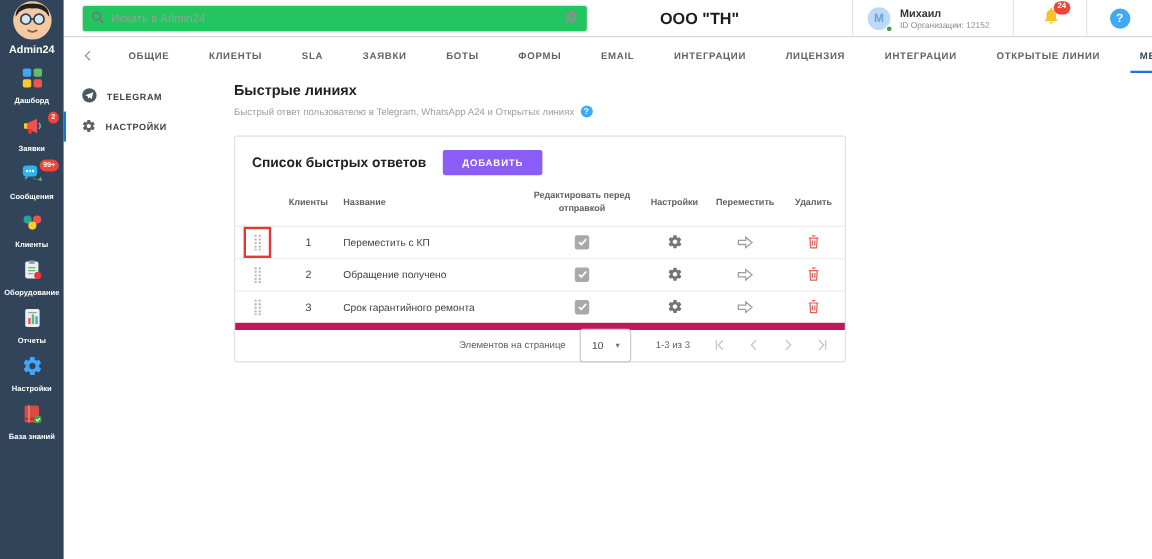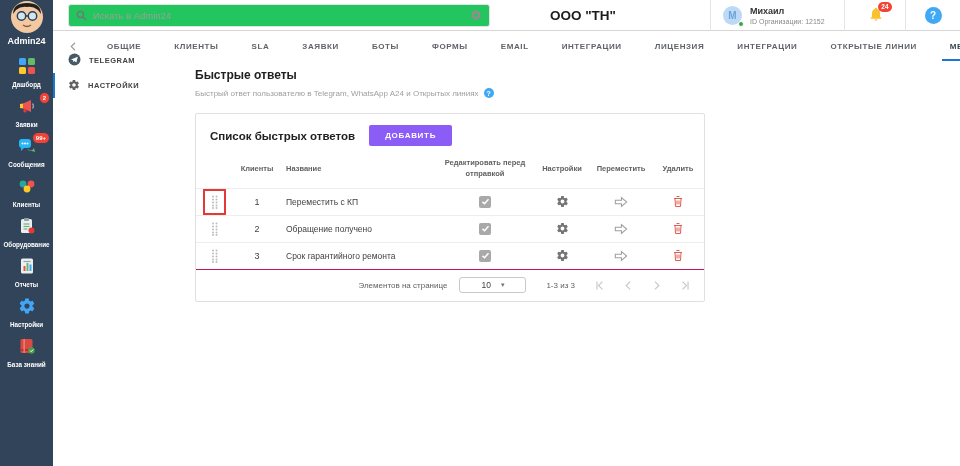--- a/index.html
+++ b/index.html
@@ -32,21 +32,21 @@
   .help-block { position:absolute; left:852px; top:0; width:55px; height:31px; border-left:1px solid #e4e4e4; display:flex; align-items:center; justify-content:center; cursor:pointer; }
   .help-circle { width:17px; height:17px; border-radius:50%; background:#3fa9f5; color:#fff; font-size:10px; font-weight:bold; display:flex; align-items:center; justify-content:center; }
 
   
   .tabsbar { position:absolute; left:53px; top:32px; width:907px; height:29px; display:flex; align-items:stretch; justify-content:space-between; padding:0 6px 0 12px; background:#fff;gap:17px; }
   .tab { font-size:8px; font-weight:bold; letter-spacing:0.6px; color:#5f6368; display:flex; align-items:center; padding:0 8px; cursor:pointer; white-space:nowrap; }
   .tab.active { color:#37474f; box-shadow: inset 0 -2px 0 #1976d2; }
   .tab-chevron { display:flex; align-items:center; padding:0 4px; cursor:pointer; }
 
   
-  .subnav { position:absolute; left:53px; top:48px; width:140px; }
+  .subnav { position:absolute; left:53px; top:68px; width:140px; }
   .subnav-item { height:25px; display:flex; align-items:center; gap:8px; padding-left:13px; font-size:7.5px; font-weight:bold; letter-spacing:0.5px; color:#424242; border-left:2px solid transparent; cursor:pointer; }
   .subnav-item.active { border-left-color:#1976d2; }
 
   
   .main { position:absolute; left:195px; top:68px; width:520px; }
   .page-title { font-size:12px; font-weight:bold; color:#212121; }
   .page-subtitle { margin-top:6px; font-size:8px; color:#9e9e9e; display:flex; align-items:center; gap:5px; }
   .q-circle { width:10px; height:10px; border-radius:50%; background:#3fa9f5; color:#fff; font-size:7px; font-weight:bold; display:flex; align-items:center; justify-content:center; cursor:pointer; }
 
   .card { margin-top:15px; width:510px; border:1px solid #e0e0e0; border-radius:2px; background:#fff; }
@@ -60,23 +60,23 @@
   .thead .th.name { text-align:left; padding-left:4px; }
   .trow { height:27px; border-top:1px solid #ededed; }
   .cell-center { display:flex; justify-content:center; align-items:center; }
   .order-cell { font-size:9px; color:#424242; text-align:center; }
   .name-cell { font-size:8.5px; color:#424242; padding-left:4px; }
   .drag-handle { display:flex; cursor:grab; padding:2px; }
   .handle-highlight { border:2px solid #e53935; padding:2px 4px; display:flex; align-items:center; justify-content:center; }
   .checkbox { width:12px; height:12px; background:#a9a9a9; border-radius:2px; display:flex; align-items:center; justify-content:center; cursor:default; }
   .icon-btn { background:none; border:none; cursor:pointer; display:flex; align-items:center; justify-content:center; padding:2px; }
 
-  .pagination { border-top:1px solid #be185d; height:32px; display:flex; align-items:center; justify-content:flex-end; gap:12px; padding:0 12px; }
+  .pagination { border-top:6px solid #be185d; height:32px; display:flex; align-items:center; justify-content:flex-end; gap:12px; padding:0 12px; }
   .pag-label { font-size:8px; color:#616161; }
-  .page-select { border:1px solid #c9c9c9; border-radius:3px; height:16px; display:flex; align-items:center; gap:10px; padding:0 21px; font-size:8.5px; color:#424242; cursor:pointer; }
+  .page-select { border:1px solid #c9c9c9; border-radius:3px; height:28px; display:flex; align-items:center; gap:10px; padding:0 9px; font-size:8.5px; color:#424242; cursor:pointer; }
   .caret { font-size:7px; color:#757575; }
   .pag-range { font-size:8px; color:#616161; margin-left:8px; }
   .pager { display:flex; align-items:center; gap:13px; margin-left:6px; }
   .pager .icon-btn { cursor:default; }
 </style>
 </head>
 <body>
 
 <div class="sidebar">
   <div class="logo">
@@ -274,21 +274,21 @@
     <span>
       <svg width="12" height="12" viewBox="0 0 24 24" fill="#616161">
           <path d="M19.4 13c.04-.32.06-.66.06-1s-.02-.68-.07-1l2.1-1.65c.19-.15.24-.42.12-.64l-2-3.46c-.12-.22-.39-.3-.61-.22l-2.49 1c-.52-.4-1.08-.73-1.69-.98l-.38-2.65C14.46 2.18 14.25 2 14 2h-4c-.25 0-.46.18-.49.42l-.38 2.65c-.61.25-1.17.59-1.69.98l-2.49-1c-.23-.09-.49 0-.61.22l-2 3.46c-.13.22-.07.49.12.64L4.57 11c-.05.32-.07.66-.07 1s.02.68.07 1l-2.11 1.65c-.19.15-.24.42-.12.64l2 3.46c.12.22.39.3.61.22l2.49-1c.52.4 1.08.73 1.69.98l.38 2.65c.03.24.24.42.49.42h4c.25 0 .46-.18.49-.42l.38-2.65c.61-.25 1.17-.59 1.69-.98l2.49 1c.23.09.49 0 .61-.22l2-3.46c.12-.22.07-.49-.12-.64L19.4 13zM12 15.5c-1.93 0-3.5-1.57-3.5-3.5s1.57-3.5 3.5-3.5 3.5 1.57 3.5 3.5-1.57 3.5-3.5 3.5z"></path>
         </svg>
     </span>
     <span>НАСТРОЙКИ</span>
   </div>
 </div>
 
 <div class="main">
-  <div class="page-title">Быстрые ответы</div>
+  <div class="page-title">Быстрые линиях</div>
   <div class="page-subtitle">
     <span>Быстрый ответ пользователю в Telegram, WhatsApp A24 и Открытых линиях</span>
     <span class="q-circle">?</span>
   </div>
 
   <div class="card">
     <div class="card-header">
       <span class="card-title">Список быстрых ответов</span>
       <button class="add-btn">ДОБАВИТЬ</button>
     </div>

